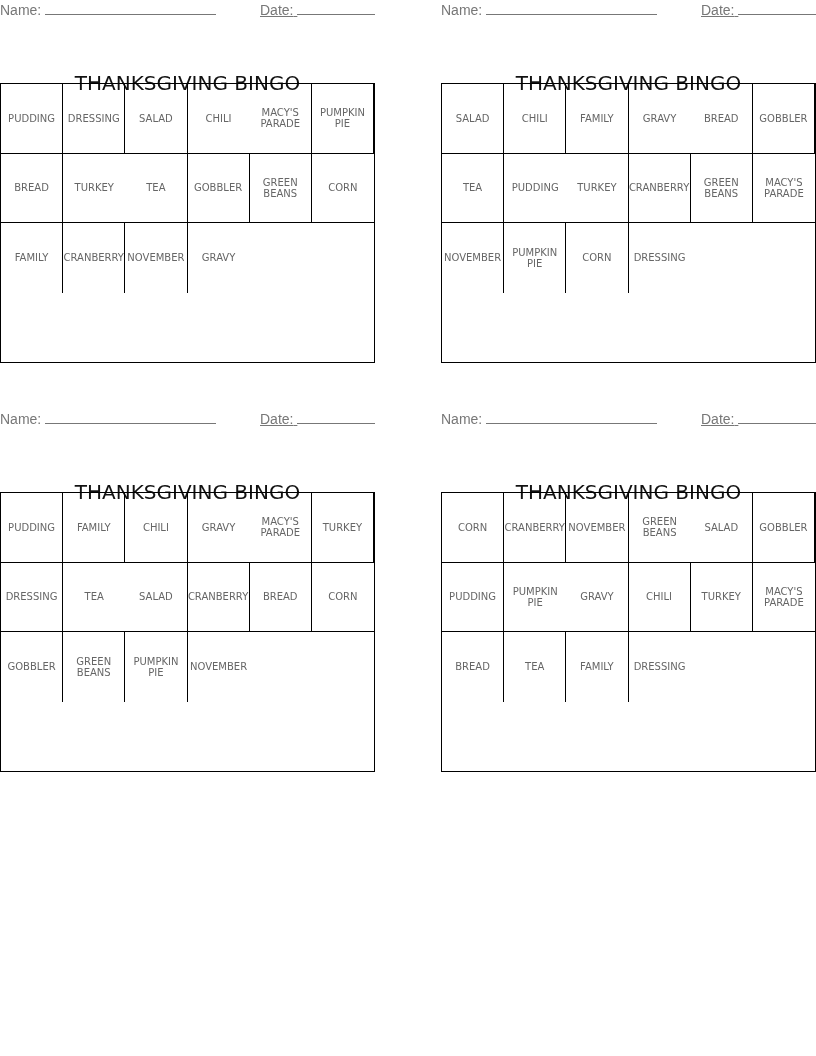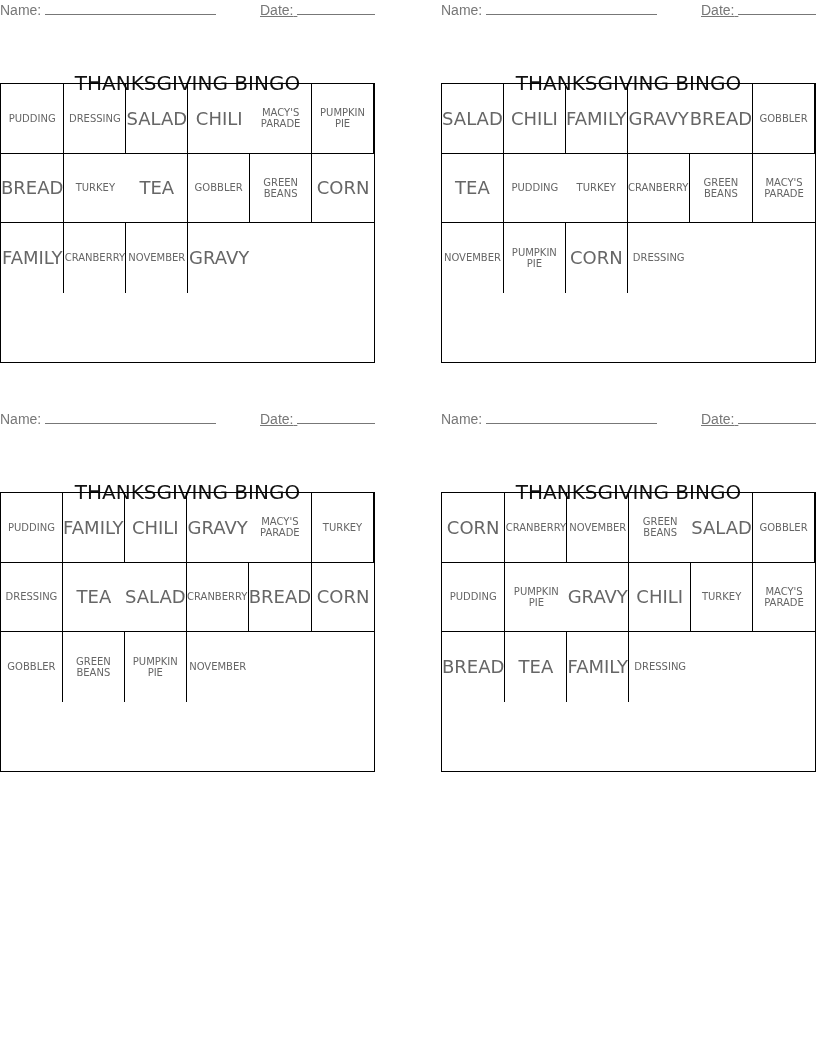--- a/index.html
+++ b/index.html
@@ -7,21 +7,21 @@
   .card { position:absolute; width:375px; }
   .namerow { position:absolute; top:0; left:0; width:375px; height:20px; font-family:"Liberation Sans", sans-serif; font-size:14px; color:#777;padding-left:20px; }
   .namerow .name { position:absolute; left:0; top:2px; }
   .namerow .date { position:absolute; left:260px; top:2px;text-decoration:underline; }
   .line { display:inline-block; border-bottom:1px solid #777; vertical-align:baseline; height:12px; }
   .title { position:absolute; top:43px; left:0; width:375px; text-align:center; font-size:20px; color:#111; letter-spacing:0px;margin-top:28px; }
   .grid { position:absolute; top:83px; left:0; width:373px; height:278px; border:1px solid #000; display:grid; grid-template-columns:repeat(6,1fr); grid-template-rows:repeat(4,1fr); }
   .cell { border-right:1px solid #000; border-bottom:1px solid #000; display:flex; align-items:center; justify-content:center; text-align:center; color:#666; font-size:10px; box-sizing:border-box; }
   .cell:nth-child(4n) { border-right:none; }
   .cell:nth-child(n+13) { border-bottom:none; }
-  .cell.big { font-size:18px; }
+  .cell.big { font-size:10px; }
 </style>
 </head>
 <body>
 
 <div id="root">
     <div class="card" style="left: 0px; top: 0px;">
     <div class="namerow">
       <span class="name"><span>Name:</span> <span class="line" style="width:171px"></span></span>
       <span class="date"><span>Date:</span> <span class="line" style="width:78px"></span></span>
     </div>

